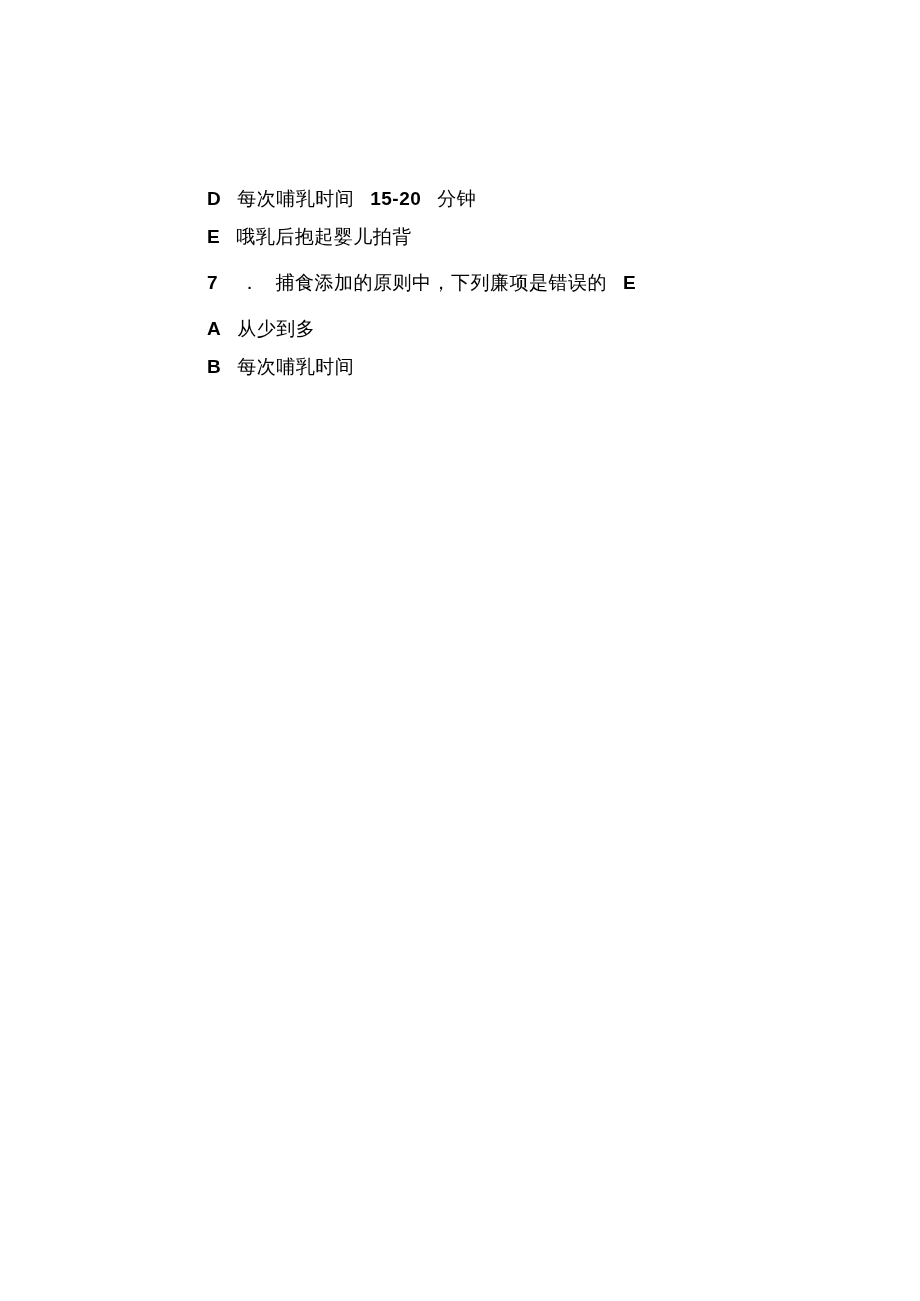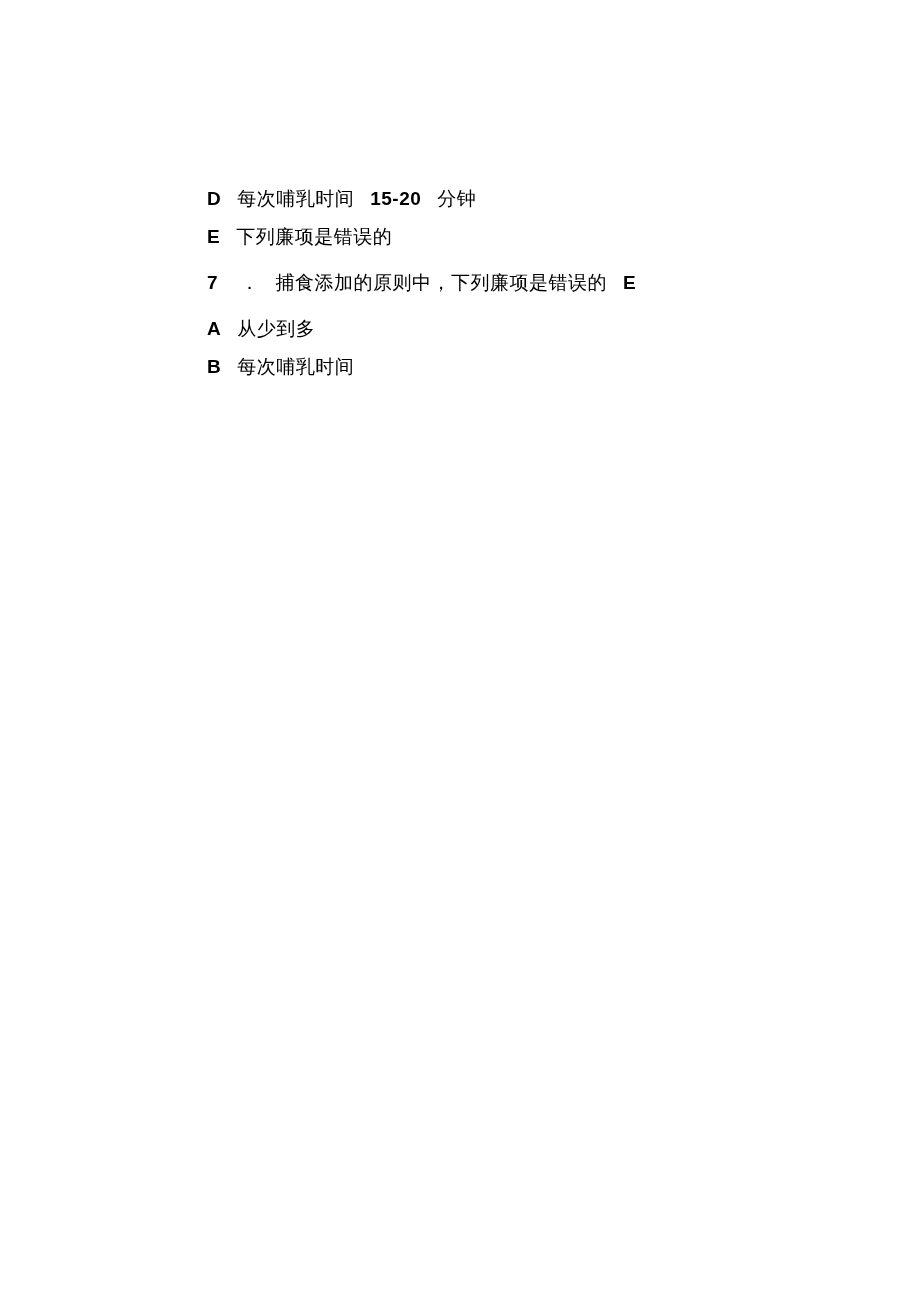--- a/index.html
+++ b/index.html
@@ -31,21 +31,21 @@
     }
   </style>
 </head>
 <body>
 
 <div class="line">
   <span class="bold">D</span><span>每次哺乳时间</span><span class="bold">15-20</span><span>分钟</span>
 </div>
 
 <div class="line">
-  <span class="bold">E</span><span>下列廉项是错误的</span>
+  <span class="bold">E</span><span>哦乳后抱起婴儿拍背</span>
 </div>
 
 <div class="line">
   <span class="bold q-number">7</span><span>．</span><span>捕食添加的原则中，下列廉项是错误的</span><span class="bold">E</span>
 </div>
 
 <div class="line">
   <span class="bold">A</span><span>从少到多</span>
 </div>
 

